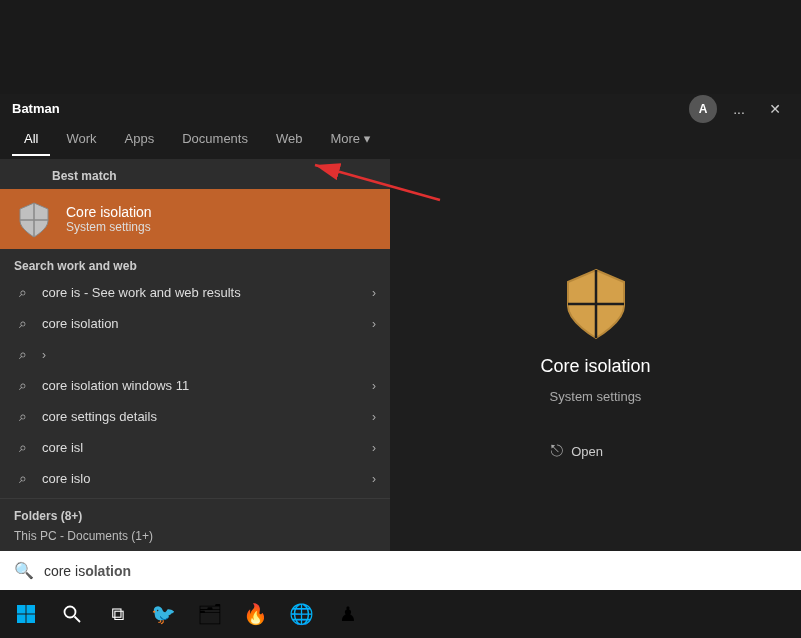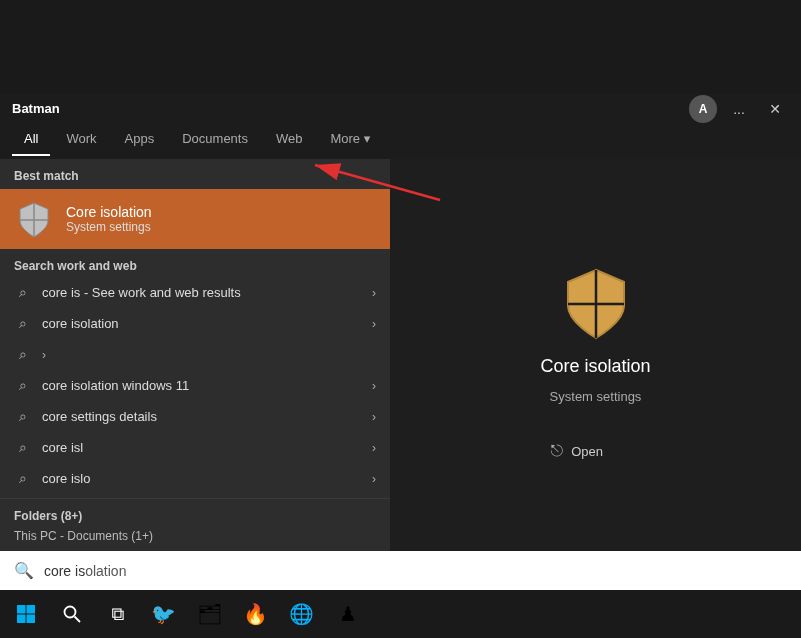--- a/index.html
+++ b/index.html
@@ -132,20 +132,21 @@
       display: flex;
       flex-direction: column;
       overflow: hidden;
     }
 
     .section-label {
       color: #cccccc;
       font-size: 12px;
       font-weight: 600;
       padding: 10px 2px 6px 14px;
+      margin-left: 38px;
     }
 
     
     .best-match-item {
       background: #c0622a;
       margin: 0;
       padding: 10px 14px;
       display: flex;
       align-items: center;
       gap: 12px;
@@ -260,21 +261,21 @@
     }
     .search-bar-icon {
       color: #555;
       font-size: 16px;
     }
     .search-text-display {
       color: #333;
       font-size: 14px;
     }
     .search-highlight {
-      font-weight: 400;
+      font-weight: 700;
       color: #555;
       text-align: right;
     }
 
     
     .arrow-overlay {
       position: absolute;
       top: 0;
       left: 0;
       width: 801px;

